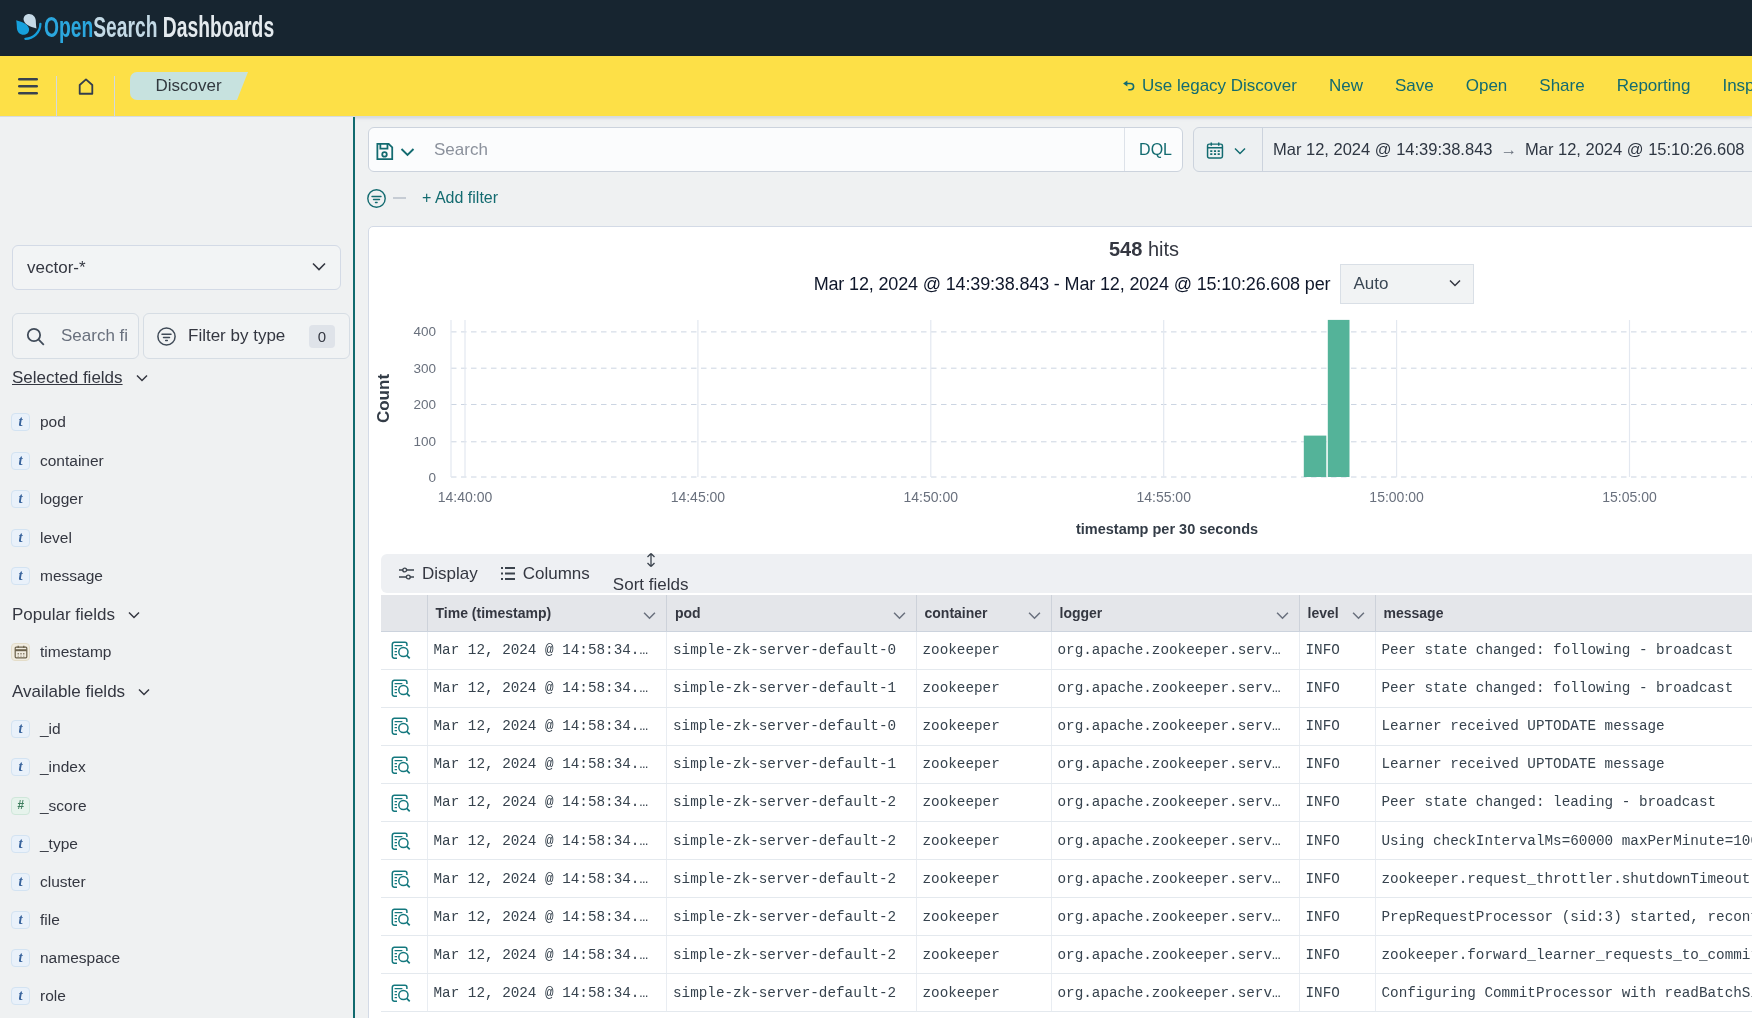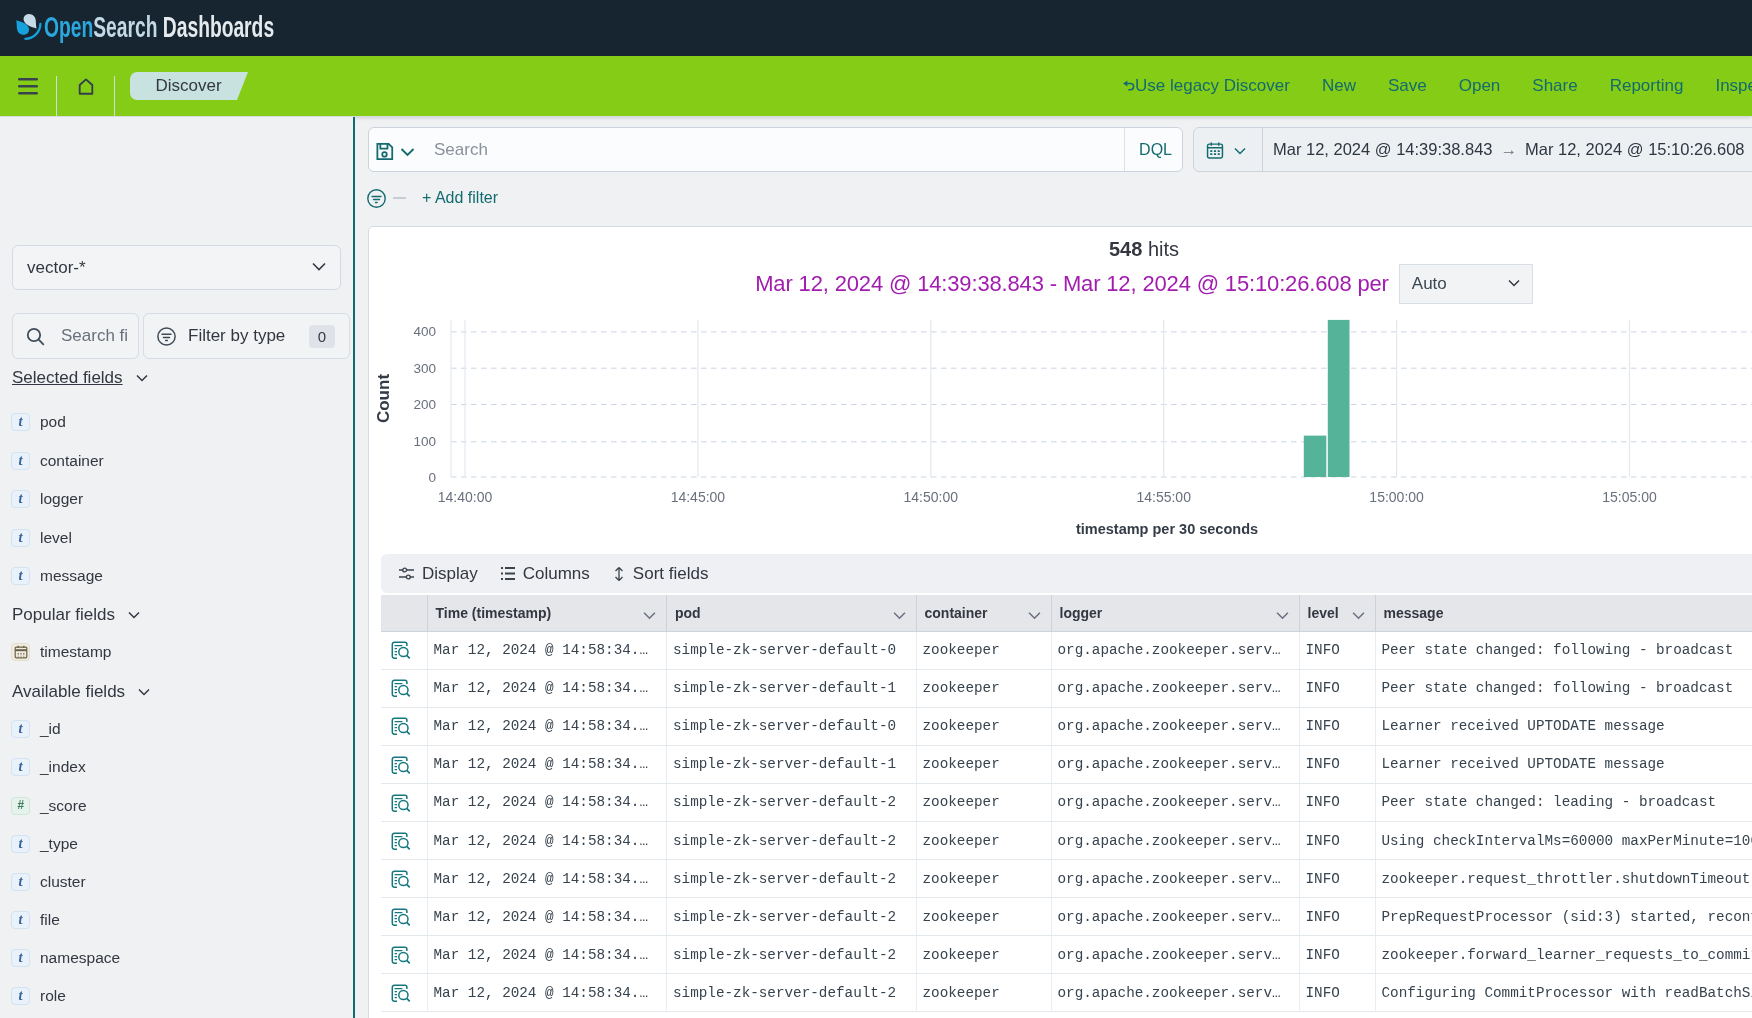--- a/index.html
+++ b/index.html
@@ -7,28 +7,28 @@
   body { font-family:"Liberation Sans", sans-serif; background:#eff1f2; position:relative; }
   .abs { position:absolute; }
 
   
   #hdr { position:absolute; left:0; top:0; width:1752px; height:72px; background:#172530; }
   #hdr .wordmark { position:absolute; left:44px; top:13px; font-size:29px; line-height:29px; font-weight:bold; color:#e4eaee; white-space:nowrap; transform:scaleX(0.664); transform-origin:left top; }
   #hdr .wordmark .b1 { color:#2ba7de; }
   #hdr .wordmark .b2 { color:#c3d9e5; }
 
   
-  #tbar { position:absolute; left:0; top:56px; width:1752px; height:61px; background:#84cc16; border-bottom:1px solid #d6dbe0; box-shadow:0 2px 3px -1px rgba(140,150,168,0.35); }
+  #tbar { position:absolute; left:0; top:56px; width:1752px; height:61px; background:#fde047; border-bottom:1px solid #d6dbe0; box-shadow:0 2px 3px -1px rgba(140,150,168,0.35); }
   .vsep { position:absolute; width:1px; background:#d3d9e0; }
   #crumb { position:absolute; left:130px; top:16px; height:28px; width:118px; }
   #crumb .body { position:absolute; left:0; top:0; height:28px; width:107px; background:#c7e2df; border-radius:7px 0 0 7px; }
   #crumb .tri { position:absolute; left:107px; top:0; width:0; height:0; border-top:28px solid #c7e2df; border-right:11px solid transparent; }
   #crumb .txt { position:absolute; left:0; top:0; width:107px; text-align:center; line-height:28px; font-size:17px; color:#32393f; padding-left:10px;}
   #navlinks { position:absolute; left:1122px; top:0; height:60px; display:flex; align-items:center; gap:32px; color:#136b70; font-size:17px; white-space:nowrap; }
-  #navlinks .itm { display:flex; align-items:center; }
+  #navlinks .itm { display:flex; align-items:center; gap:7px; }
 
   
   #side { position:absolute; left:0; top:117px; width:353px; height:901px; background:#eff1f2; }
   #sidediv { position:absolute; left:353px; top:117px; width:2px; height:901px; background:#116a6e; }
   .selbox { position:absolute; left:12px; top:128px; width:329px; height:45px; border:1px solid #d3dae6; border-radius:6px; background:#f2f4f5; }
   .selbox .t { position:absolute; left:14px; top:0; line-height:43px; font-size:17px; color:#343741; }
   .inbox { position:absolute; top:196px; height:46px; border:1px solid #d6dde4; border-radius:6px; background:#f1f3f4; }
   .fieldhead { position:absolute; left:12px; font-size:17px; font-weight:400; color:#343741; display:flex; align-items:center; gap:13px;}
   .frow { position:absolute; left:11px; display:flex; align-items:center; gap:10px; }
   .fbadge { width:19px; height:18px; border-radius:4px; background:#e9f1fa; border:1px solid #d3e3f2; color:#38639c; font-family:"Liberation Serif",serif; font-style:italic; font-weight:bold; font-size:14.5px; text-align:center; line-height:15.5px; }
@@ -47,21 +47,21 @@
 
   
   #frow { position:absolute; left:367px; top:186px; height:24px; display:flex; align-items:center; }
   #frow .dash { width:13px; height:1.5px; background:#c6ccd4; margin-left:7px; }
   #frow .addf { margin-left:16px; font-size:16px; color:#136b70;text-align:right; }
 
   
   #panel { position:absolute; left:368px; top:226px; width:1550px; height:900px; background:#fff; border:1px solid #d3dae6; border-radius:5px; }
   #hits { position:absolute; left:0; top:11px; width:1550px; text-align:center; font-size:20px; color:#343741; }
   #sub { position:absolute; left:0; top:37px; width:1550px; display:flex; justify-content:center; align-items:center; gap:10px; }
-  #sub .txt { font-size:22px; letter-spacing:-0.15px; color:#a21caf; }
+  #sub .txt { font-size:18px; letter-spacing:-0.15px; color:#0f172a; }
   #sub .sel { width:134px; height:40px; background:#f1f3f4; border:1px solid #d9dfe6; border-radius:0; font-size:17px; color:#3a4754; line-height:38px; padding-left:12px; position:relative; }
 
   
   #ttool { position:absolute; left:12px; top:327px; width:1526px; height:39px; background:#eef0f3; border-radius:6px; display:flex; align-items:center; color:#343741; font-size:17px; }
   #ttool .g { display:flex; align-items:center; gap:8px; margin-left:18px; }
   table.grid { position:absolute; left:12px; top:368px; width:1526px; border-collapse:collapse; table-layout:fixed; }
   table.grid th { background:#e4e6ea; height:36px; font-size:14px; font-weight:bold; color:#343741; text-align:left; padding:0 0 0 8px; border-bottom:1px solid #ccd3dd; border-left:1px solid #cdd2da; position:relative;}
   table.grid th:first-child { border-left:none; }
   table.grid th .chev { position:absolute; right:10px; top:12px; }
   table.grid td { height:38.1px; border-bottom:1px solid #e4e9ee; border-left:1px solid #e9edf2; font-family:"Liberation Mono",monospace; font-size:14.3px; color:#37434e; padding:0 0 0 6px; white-space:nowrap; overflow:hidden; }
@@ -321,21 +321,21 @@
       <svg width="14" height="13" viewBox="0 0 14 13" fill="#3b434d">
           <rect x="0" y="0" width="2" height="2"></rect>
           <rect x="0" y="5.5" width="2" height="2"></rect>
           <rect x="0" y="11" width="2" height="2"></rect>
           <rect x="4" y="0" width="10" height="2"></rect>
           <rect x="4" y="5.5" width="10" height="2"></rect>
           <rect x="4" y="11" width="10" height="2"></rect>
         </svg>
       <span>Columns</span>
     </div>
-    <div class="g" style="margin-left:23px;">
+    <div class="g" style="margin-left:23px;flex-direction:column;">
       <svg width="12" height="14" viewBox="0 0 12 14" fill="none" stroke="#3b434d" stroke-width="1.3">
           <path d="M6 0.5 v13 M6 0.5 L2.5 4 M6 0.5 L9.5 4 M6 13.5 L2.5 10 M6 13.5 L9.5 10"></path>
         </svg>
       <span>Sort fields</span>
     </div>
   </div>
 
   <table class="grid">
     <colgroup>
         <col style="width:46px">

